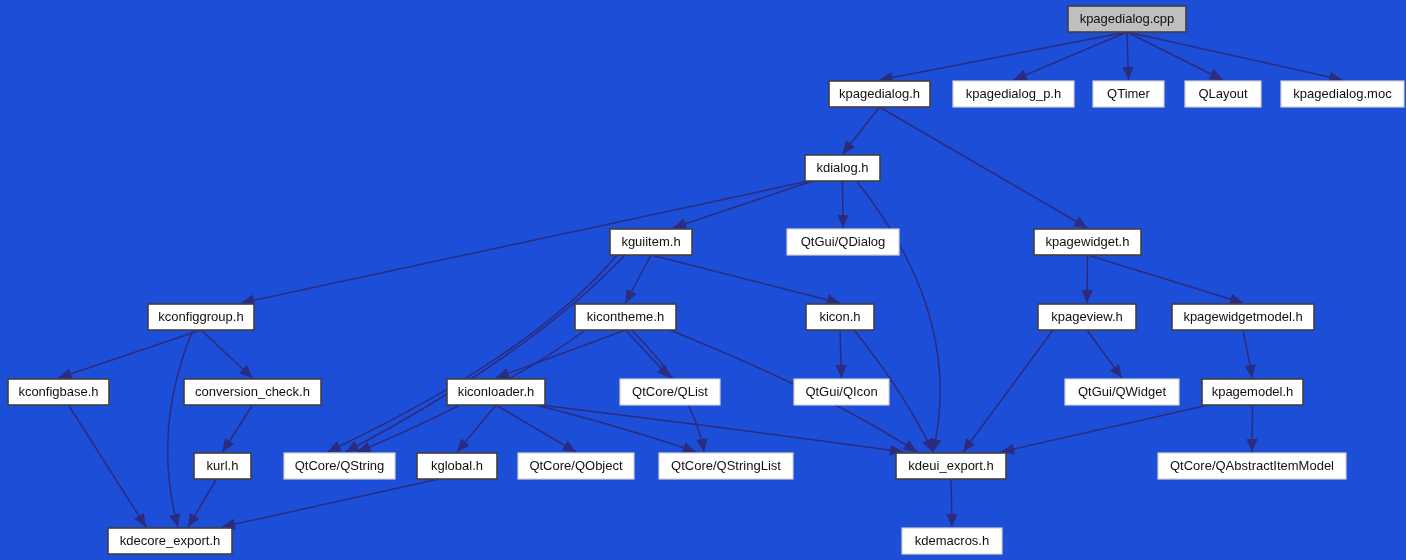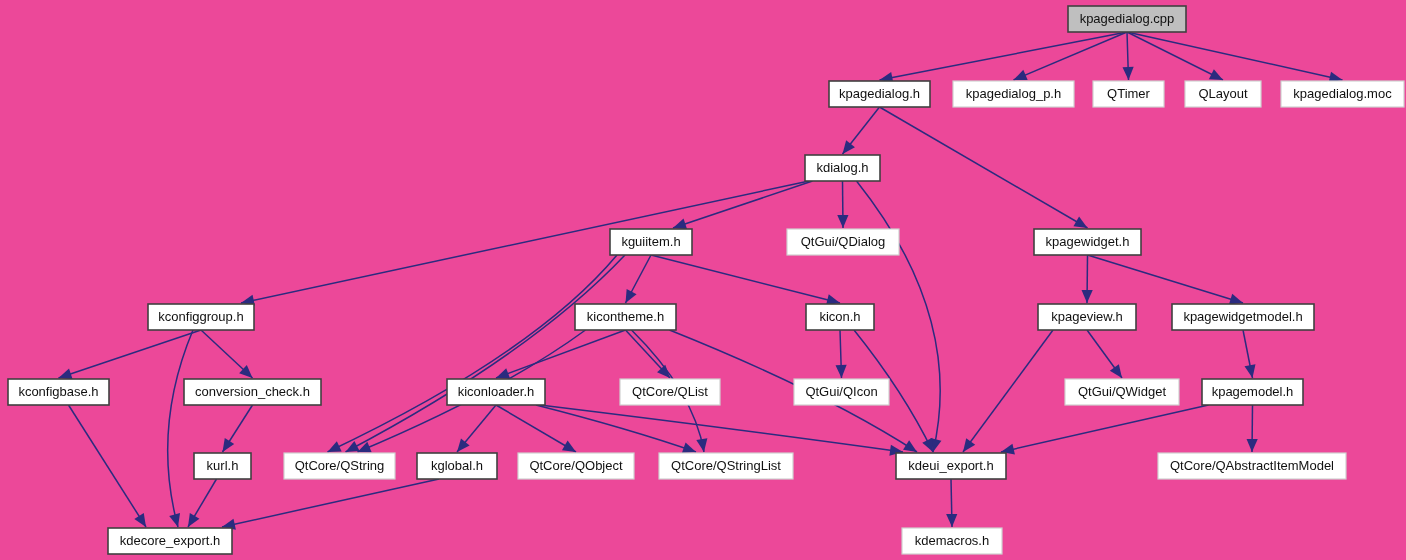--- a/index.html
+++ b/index.html
@@ -1,17 +1,17 @@
 <!DOCTYPE html>
 <html><head>
 <meta charset="utf-8">
 <style>
   html,body{margin:0;padding:0;background:#ffffff;}
   body{font-family:"Liberation Sans",sans-serif;}
-  #graph-root{position:relative;width:1406px;height:560px;background:#ec4899;overflow:hidden;}
+  #graph-root{position:relative;width:1406px;height:560px;background:#1d4ed8;overflow:hidden;}
   svg#graph-svg{position:absolute;left:0;top:0;width:1406px;height:560px;display:block;}
   .node-rect{fill:#ffffff;}
   .node-rect.hdr{stroke:#404040;stroke-width:1.6;}
   .node-rect.ext{stroke:#d0d0d0;stroke-width:1.2;}
   .node-rect.root{fill:#bfbfbf;stroke:#404040;stroke-width:1.6;}
   .node-label{font-family:"Liberation Sans",sans-serif;font-size:13px;fill:#101010;text-anchor:middle;dominant-baseline:middle;}
   .edge-path{fill:none;stroke:#2b2b7f;stroke-width:1.5;}
   .edge-head{fill:#2b2b7f;stroke:none;}
 </style>
 </head>

